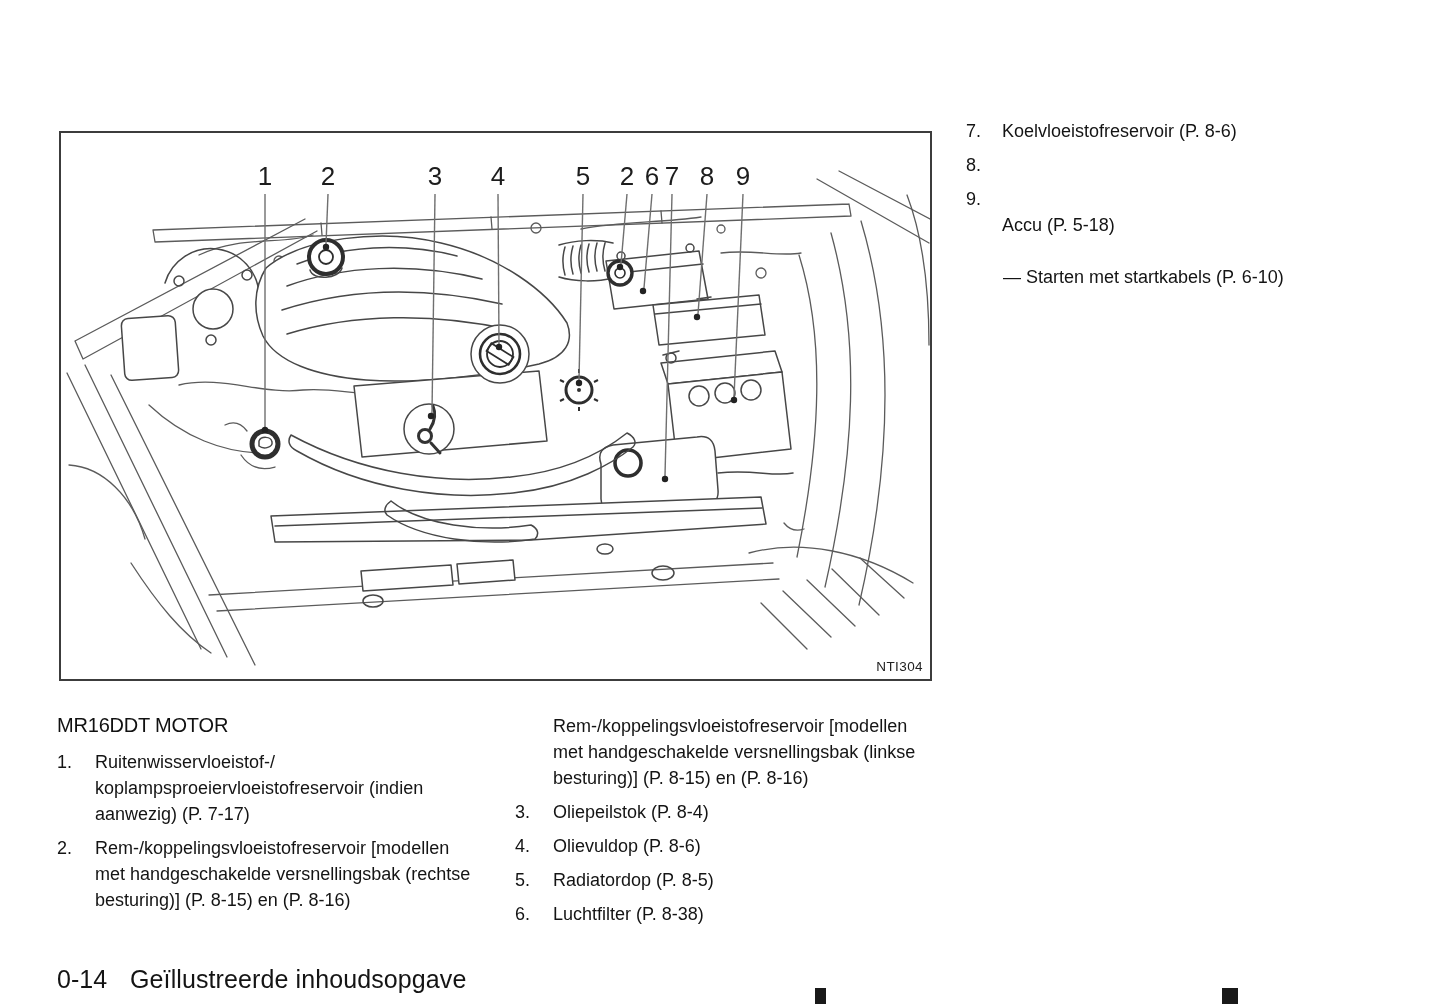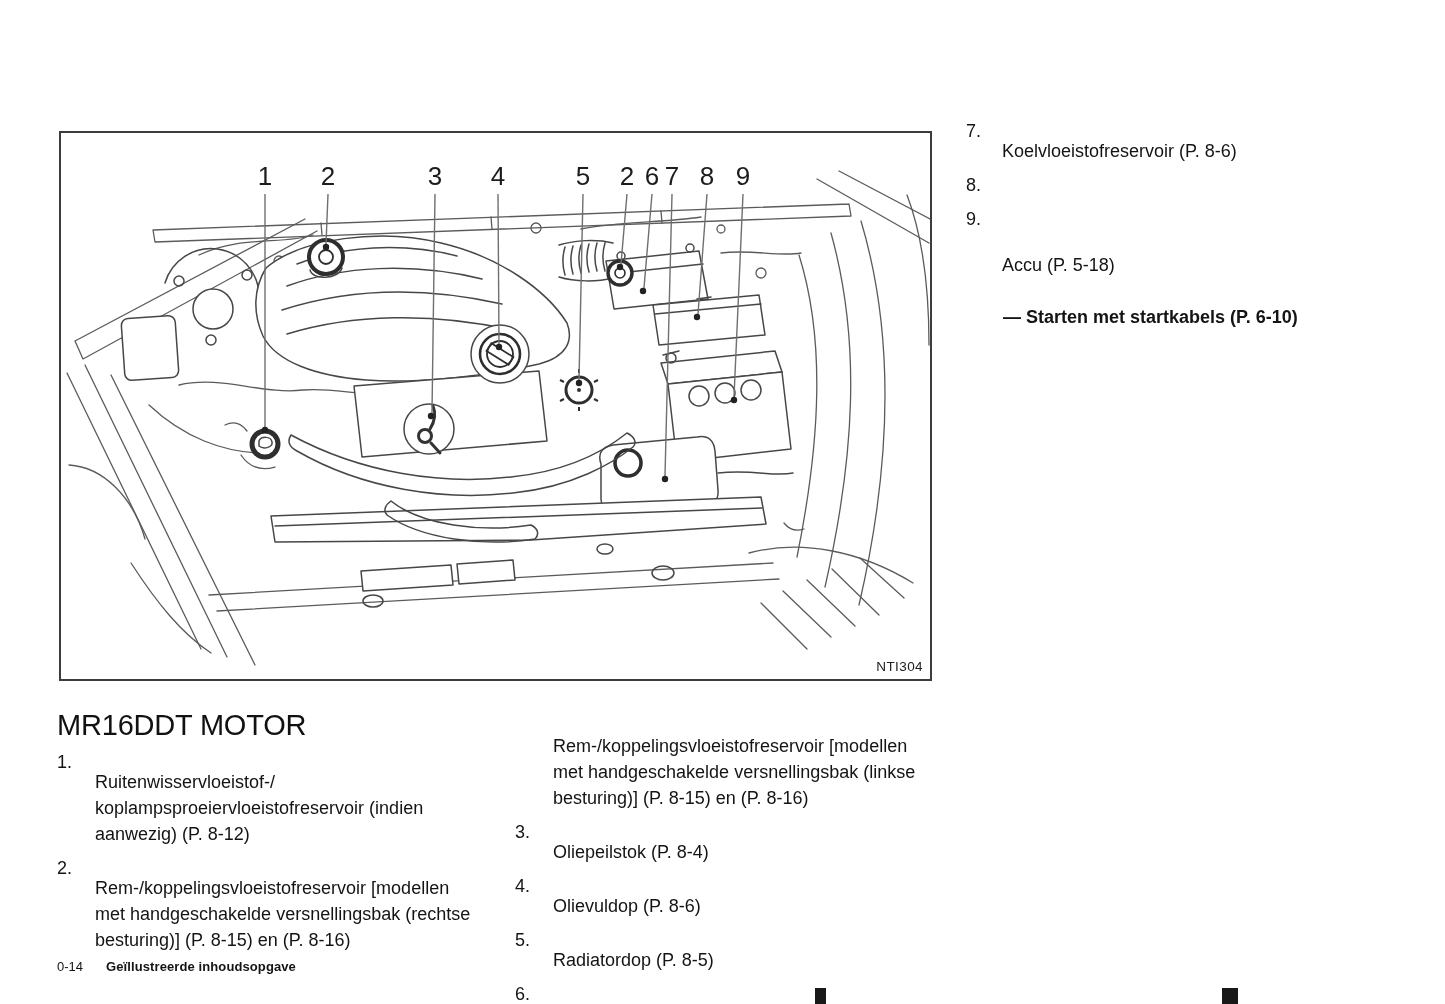--- a/index.html
+++ b/index.html
@@ -10,34 +10,34 @@
   .figure-box{
     position:absolute;left:59px;top:131px;width:869px;height:546px;
     border:2px solid #3c3c3c;background:#ffffff;
   }
   .figure-box svg{display:block;width:100%;height:100%;}
 
   .right-list{position:absolute;left:966px;top:118px;width:470px;}
   .left-col{position:absolute;left:57px;top:749px;width:440px;}
   .mid-col{position:absolute;left:515px;top:713px;width:440px;}
   .heading{
-    position:absolute;left:57px;top:711px;font-size:29px;line-height:28px;
+    position:absolute;left:57px;top:711px;font-size:20px;line-height:28px;
     letter-spacing:-0.2px;color:#111;font-weight:400;
   }
   .list-item{display:flex;margin-bottom:8px;font-size:18px;line-height:26px;}
   .list-item .num{flex:none;width:38px;}
   .right-list .list-item .num{width:36px;}
-  .list-item .txt{white-space:pre-line;margin-top:20px;}
-  .sub-line{margin-left:1px;white-space:pre-line;font-weight:bold;}
+  .list-item .txt{white-space:pre-line;}
+  .sub-line{margin-left:1px;white-space:pre-line;}
   .footer{
     position:absolute;left:57px;top:954px;display:flex;align-items:baseline;
-    font-size:13px;line-height:26px;
+    font-size:25px;line-height:26px;
   }
   .footer .page-num{margin-right:23px;}
-  .footer .sec-title{font-weight:700;letter-spacing:0.1px;}
+  .footer .sec-title{font-weight:400;letter-spacing:0.1px;margin-top:12px;}
   .print-mark{position:absolute;background:#191919;}
   .mark-1{left:815px;top:988px;width:11px;height:16px;}
   .mark-2{left:1222px;top:988px;width:16px;height:16px;}
 
   
   .ln{stroke:#5b5b5b;stroke-width:1.3;fill:none;stroke-linecap:round;stroke-linejoin:round;}
   .cmp{stroke:#474747;stroke-width:1.5;fill:#ffffff;stroke-linejoin:round;stroke-linecap:round;}
   .cmpn{stroke:#474747;stroke-width:1.5;fill:none;stroke-linejoin:round;stroke-linecap:round;}
   .hv{stroke:#2e2e2e;fill:#ffffff;}
   .leader{stroke:#6f6f6f;stroke-width:1.4;fill:none;}
@@ -214,21 +214,21 @@
     </div>
   </div>
 
   <div class="heading">MR16DDT MOTOR</div>
 
   <div class="left-col">
     <div class="list-item">
       <span class="num">1.</span>
       <span class="txt">Ruitenwisservloeistof-/
 koplampsproeiervloeistofreservoir (indien
-aanwezig) (P. 8-12)</span>
+aanwezig) (P. 7-17)</span>
     </div>
     <div class="list-item">
       <span class="num">2.</span>
       <span class="txt">Rem-/koppelingsvloeistofreservoir [modellen
 met handgeschakelde versnellingsbak (rechtse
 besturing)] (P. 8-15) en (P. 8-16)</span>
     </div>
   </div>
 
   <div class="mid-col">

